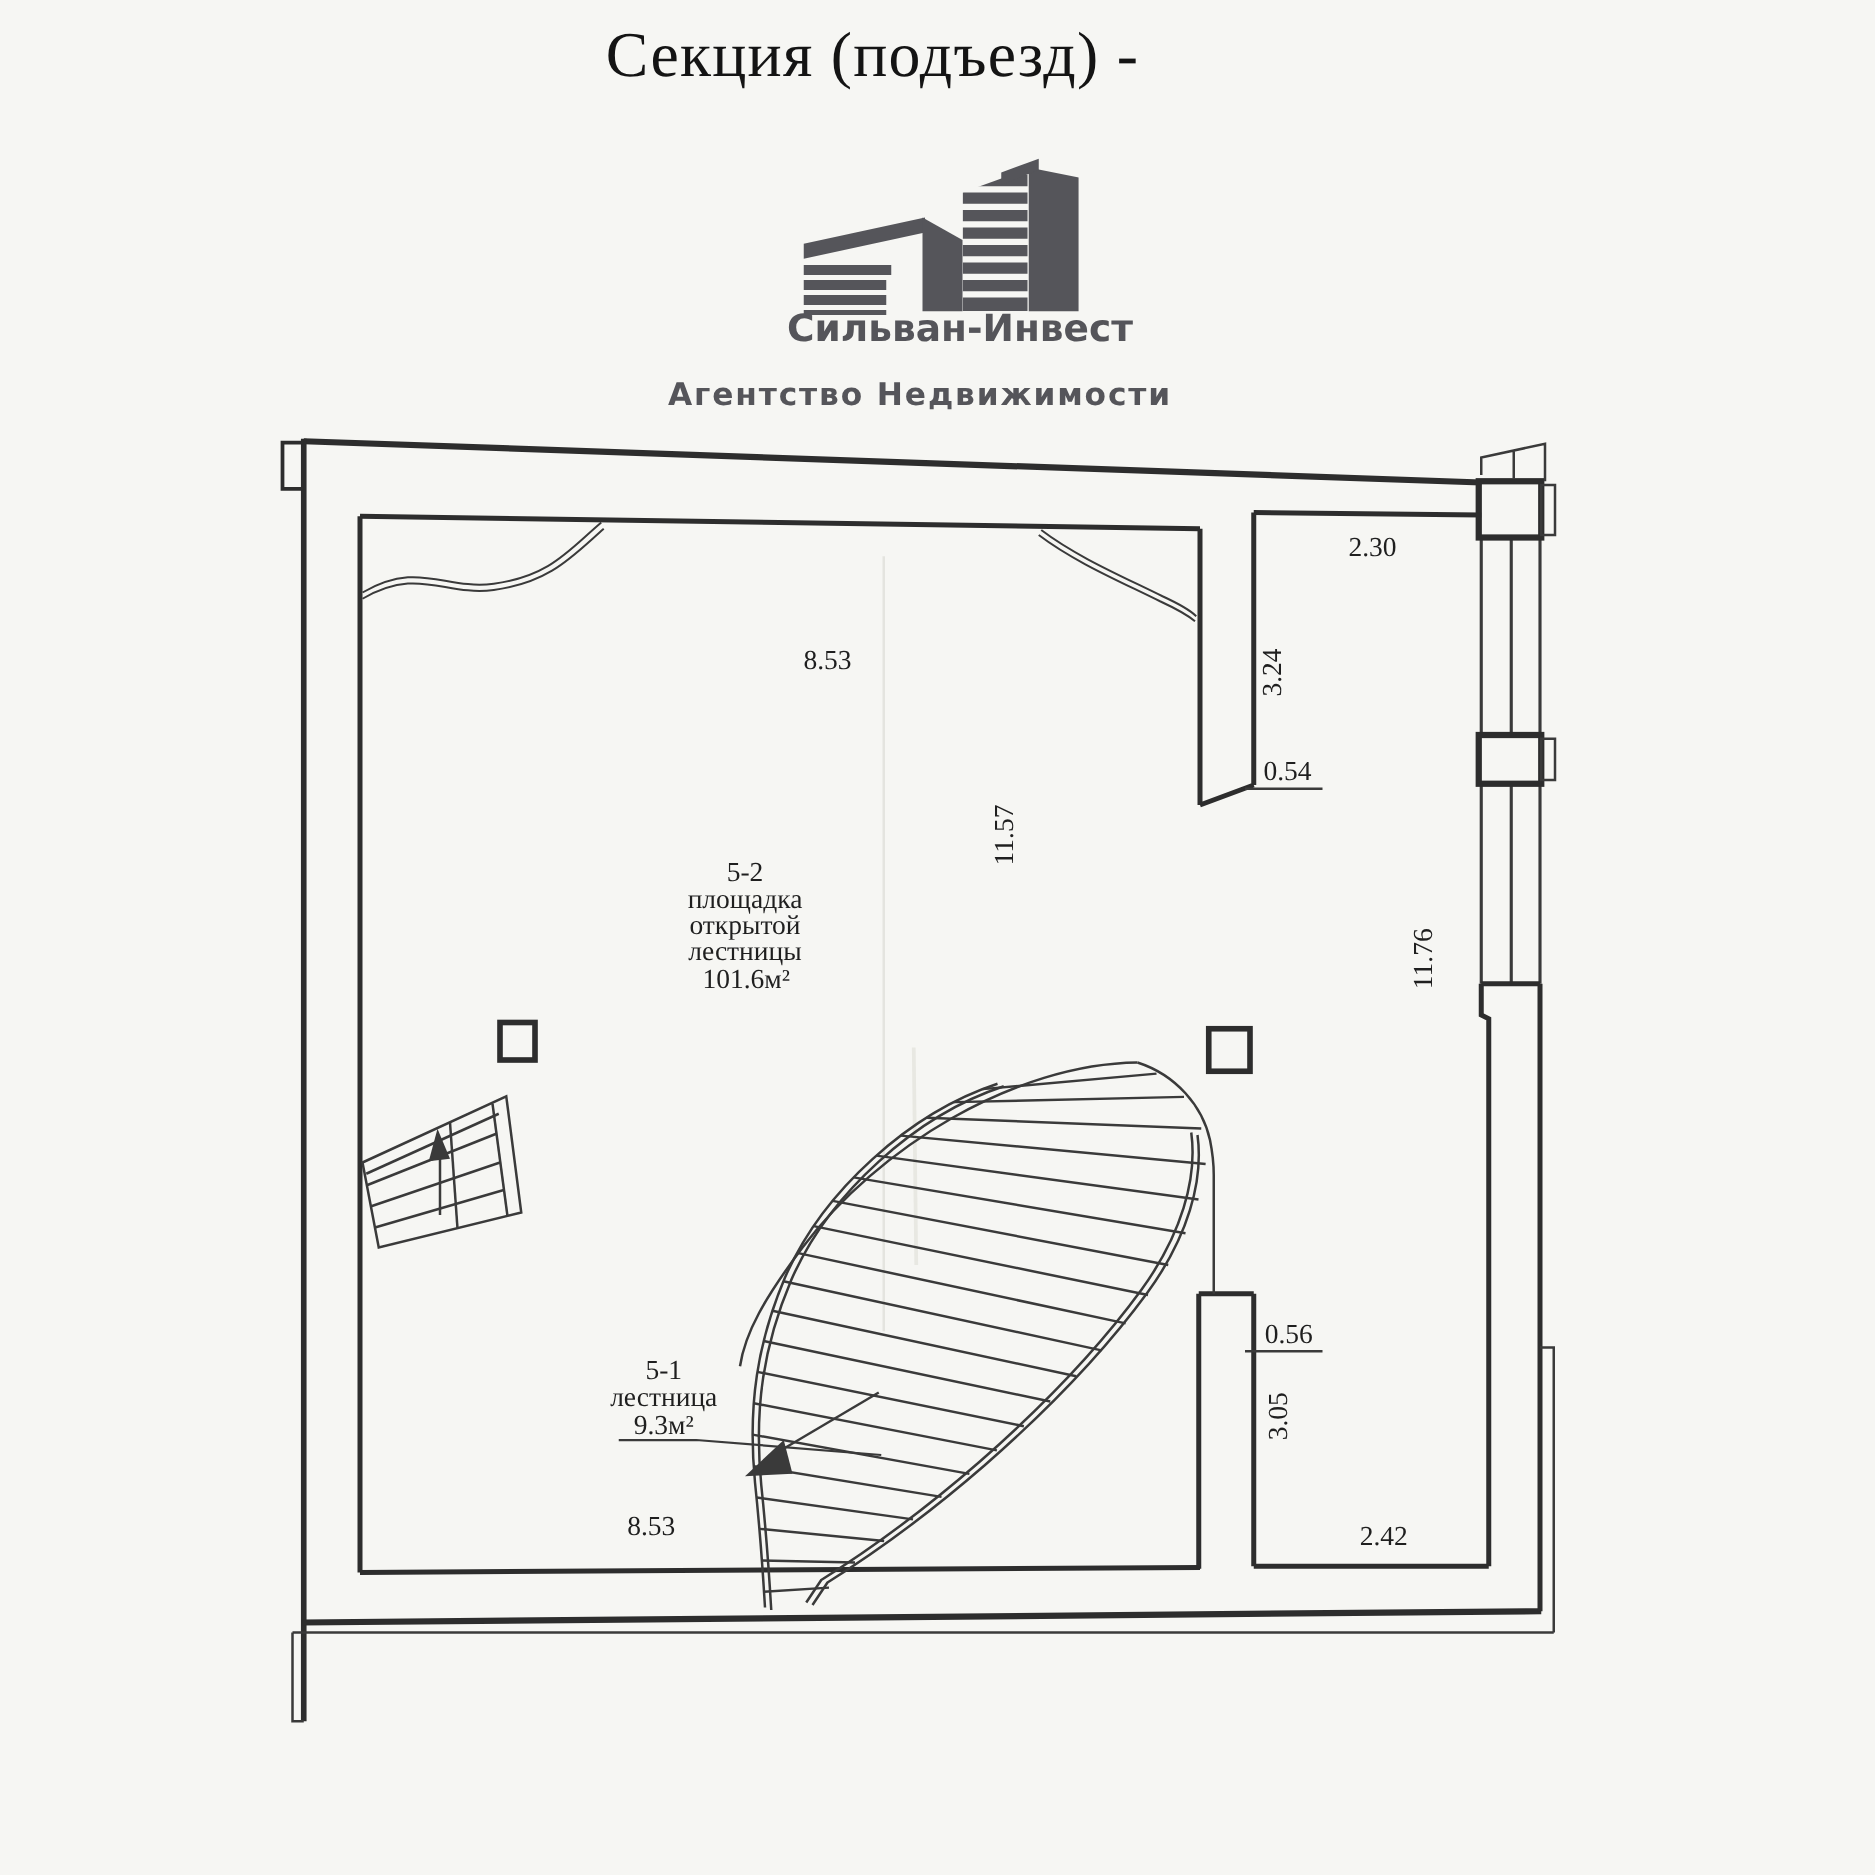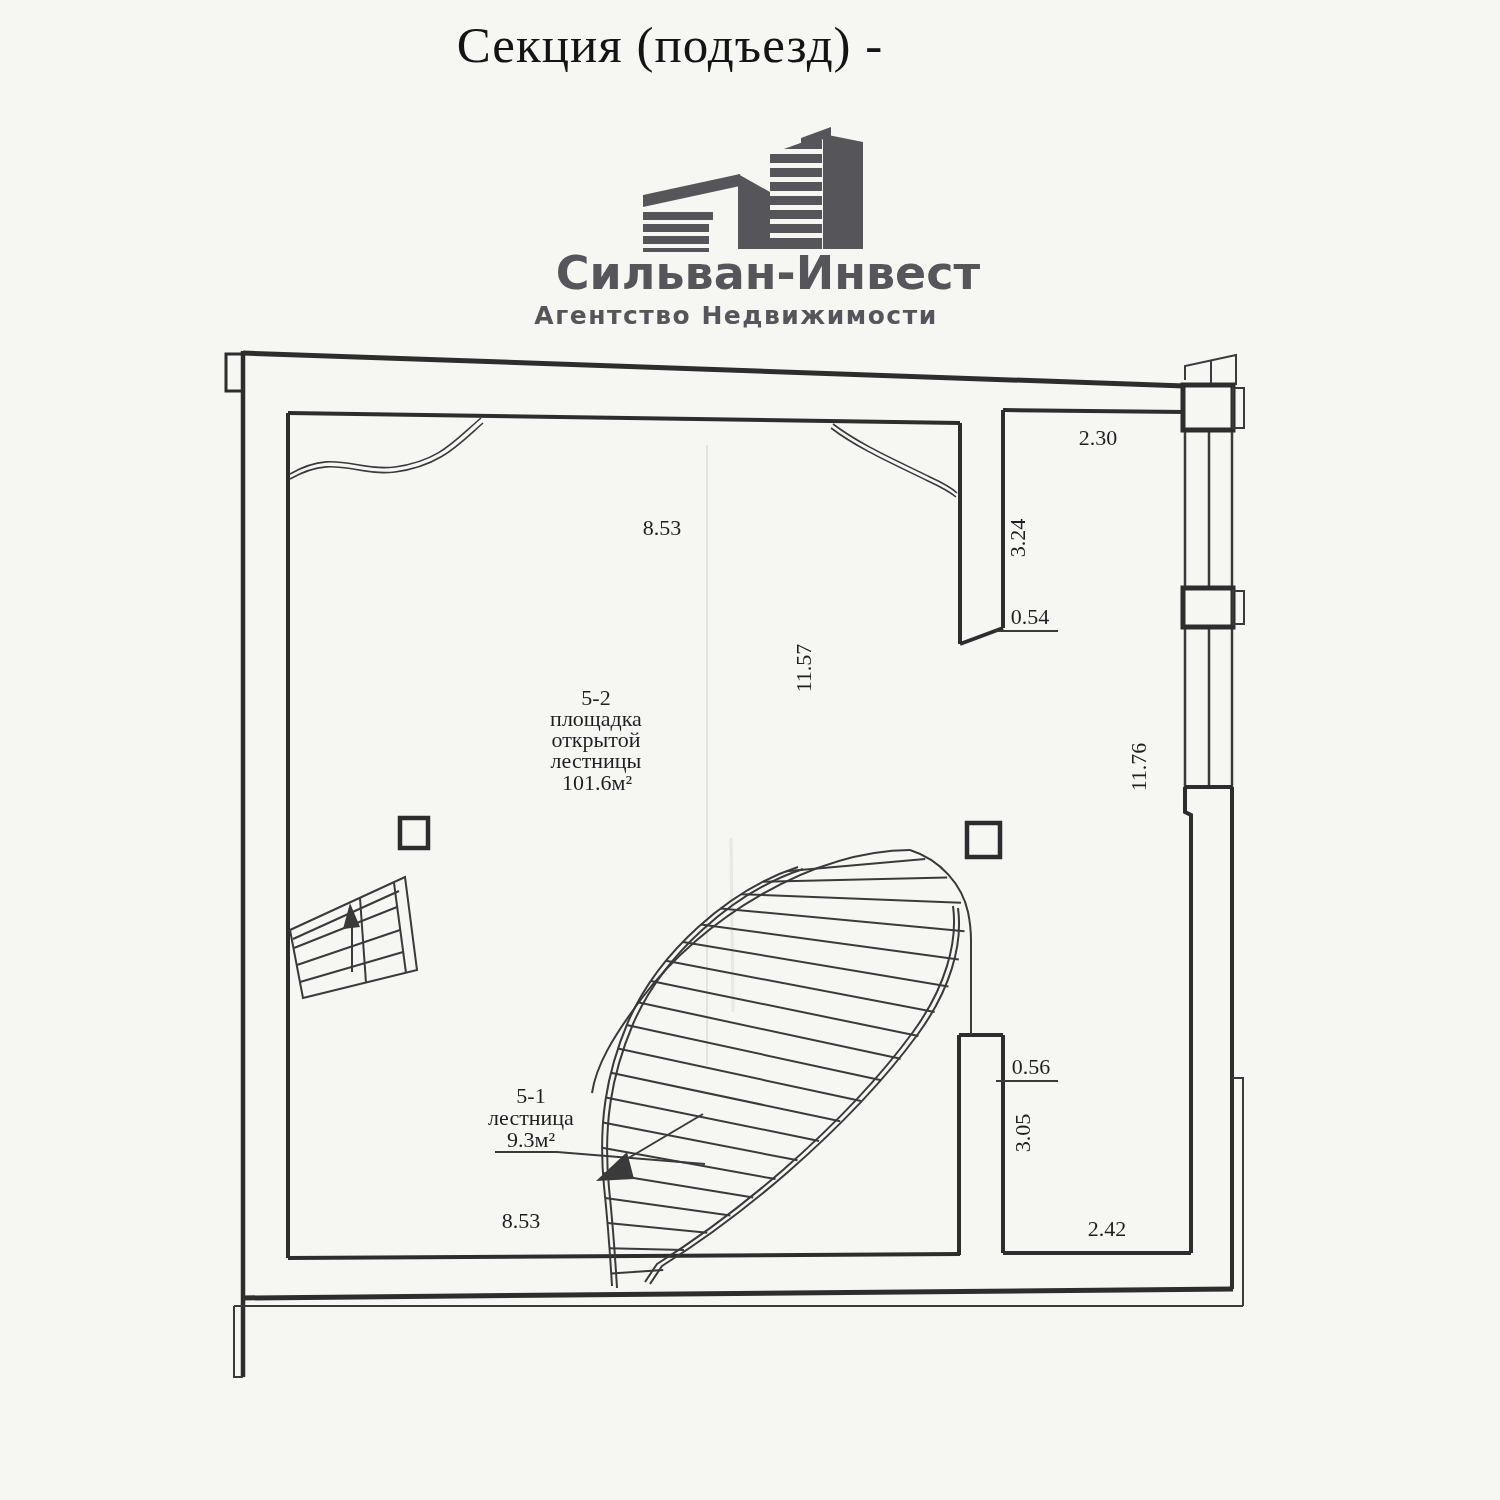--- a/index.html
+++ b/index.html
@@ -7,28 +7,28 @@
     width:1500px;height:1500px;
     background:#f6f6f3;
     position:relative;
     overflow:hidden;
     font-family:"Liberation Serif", serif;
   }
   .title-row{
     position:absolute;top:16px;left:0;width:1340px;
     display:flex;justify-content:center;align-items:baseline;gap:64px;
     font-family:"Liberation Serif", serif;
-    font-size:51px;color:#141414;letter-spacing:1px;
+    font-size:51px;color:#141414;letter-spacing:1px;padding-left:28px;
   }
   .logo-icon{position:absolute;left:633px;top:122px;}
   .logo-name{
     position:absolute;left:468px;top:246px;width:600px;
     text-align:center;
     font-family:"DejaVu Sans", sans-serif;
-    font-weight:bold;font-size:46px;color:#55555a;letter-spacing:0px;
+    font-weight:bold;font-size:30px;color:#55555a;letter-spacing:0px;
   }
   .logo-tagline{
     position:absolute;left:436px;top:301px;width:600px;
     text-align:center;
     font-family:"DejaVu Sans", sans-serif;
     font-weight:bold;font-size:25px;color:#55555a;letter-spacing:1.5px;
   }
   svg.plan{position:absolute;left:0;top:0;}
   .ink{stroke:#2d2d2d;fill:none;}
   .thin{stroke:#3a3a3a;fill:none;}

